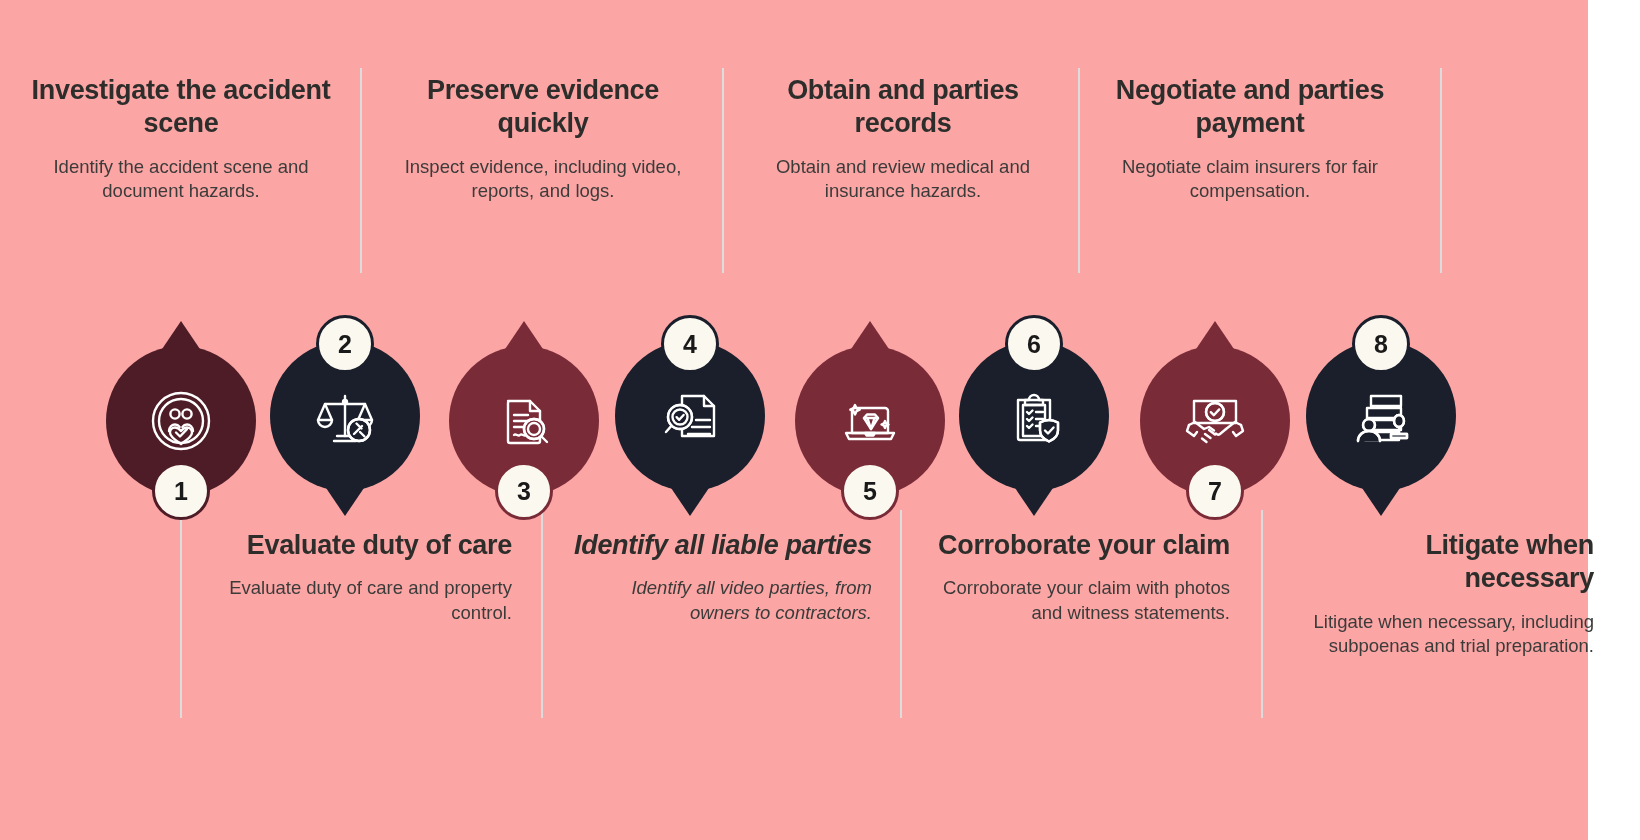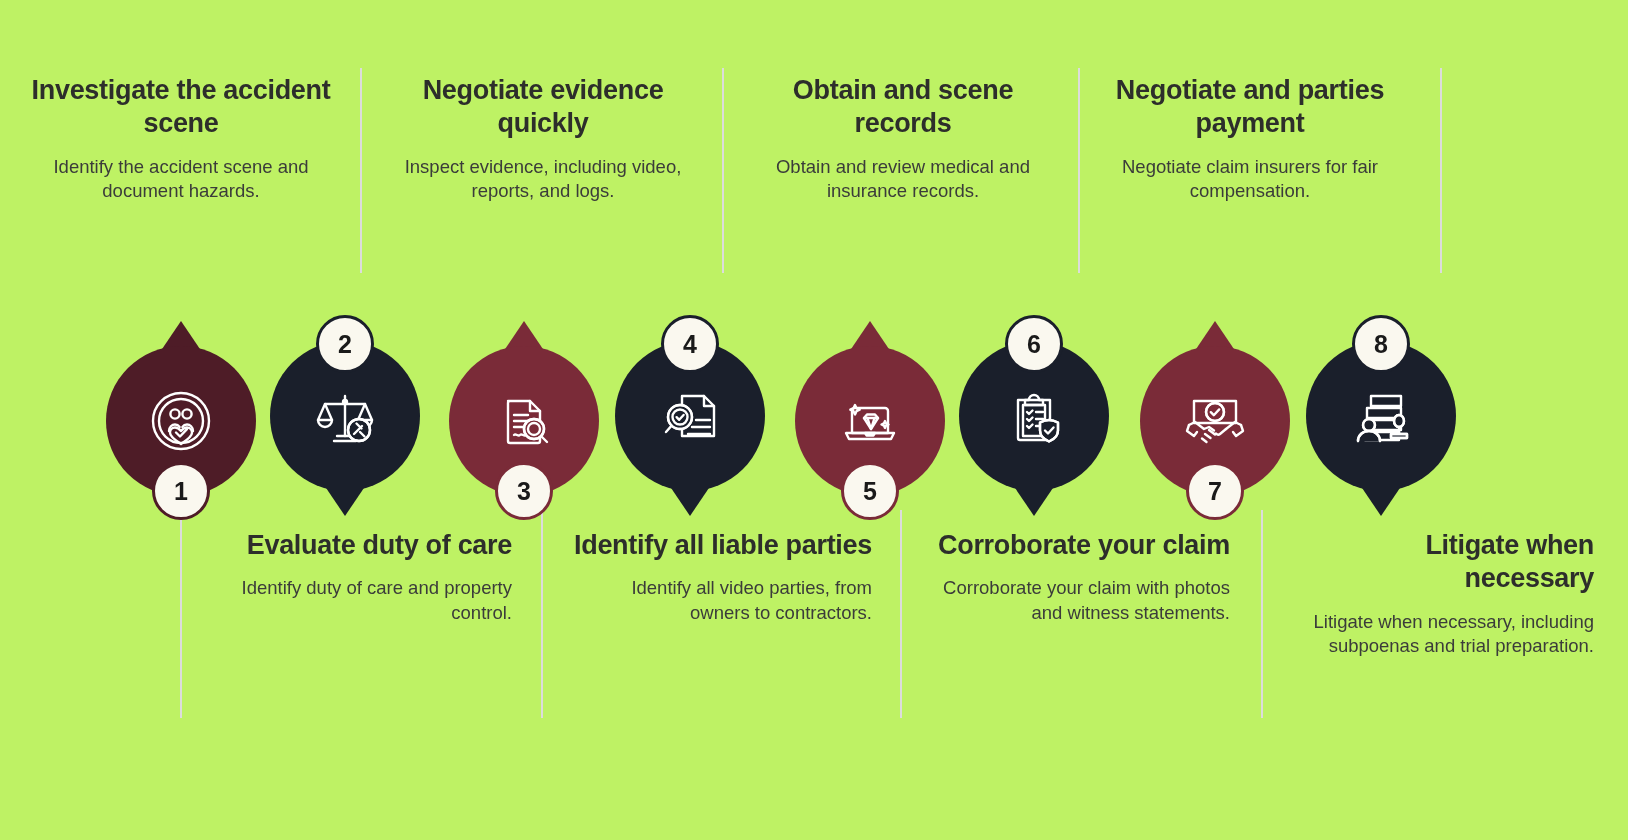--- a/index.html
+++ b/index.html
@@ -12,22 +12,21 @@
     height: 840px;
     overflow: hidden;
     font-family: "Liberation Sans", sans-serif;
     -webkit-font-smoothing: antialiased;
   }
 
   .canvas {
     position: relative;
     width: 1588px;
     height: 840px;
-    background: #bef264;
-    padding-left: 40px;
+    background: #fca5a5;
   }
 
   
   .divider {
     position: absolute;
     width: 2px;
     background: #dcdcdc;
   }
   .divider.top    { top: 68px;  height: 205px; }
   .divider.bottom { top: 510px; height: 208px; }
@@ -144,40 +143,40 @@
   <div class="divider bottom" style="left:541px;"></div>
   <div class="divider bottom" style="left:900px;"></div>
   <div class="divider bottom" style="left:1261px;"></div>
 
   <div class="textblock top" style="left:31px;">
     <p class="title">Investigate the accident scene</p>
     <p class="desc">Identify the accident scene and document hazards.</p>
   </div>
 
   <div class="textblock top" style="left:393px;">
-    <p class="title">Negotiate evidence quickly</p>
+    <p class="title">Preserve evidence quickly</p>
     <p class="desc">Inspect evidence, including video, reports, and logs.</p>
   </div>
 
   <div class="textblock top" style="left:753px;">
-    <p class="title">Obtain and scene records</p>
-    <p class="desc">Obtain and review medical and insurance records.</p>
+    <p class="title">Obtain and parties records</p>
+    <p class="desc">Obtain and review medical and insurance hazards.</p>
   </div>
 
   <div class="textblock top" style="left:1115px; width:270px;">
     <p class="title">Negotiate and parties payment</p>
     <p class="desc">Negotiate claim insurers for fair compensation.</p>
   </div>
 
   <div class="textblock bottom" style="left:212px;">
     <p class="title">Evaluate duty of care</p>
-    <p class="desc">Identify duty of care and property control.</p>
-  </div>
-
-  <div class="textblock bottom" style="left:572px;">
+    <p class="desc">Evaluate duty of care and property control.</p>
+  </div>
+
+  <div class="textblock bottom" style="left:572px;font-style:italic;">
     <p class="title">Identify all liable parties</p>
     <p class="desc">Identify all video parties, from owners to contractors.</p>
   </div>
 
   <div class="textblock bottom" style="left:1294px;">
     <p class="title">Litigate when necessary</p>
     <p class="desc">Litigate when necessary, including subpoenas and trial preparation.</p>
   </div>
 
   <div class="textblock bottom" style="left:930px;">

